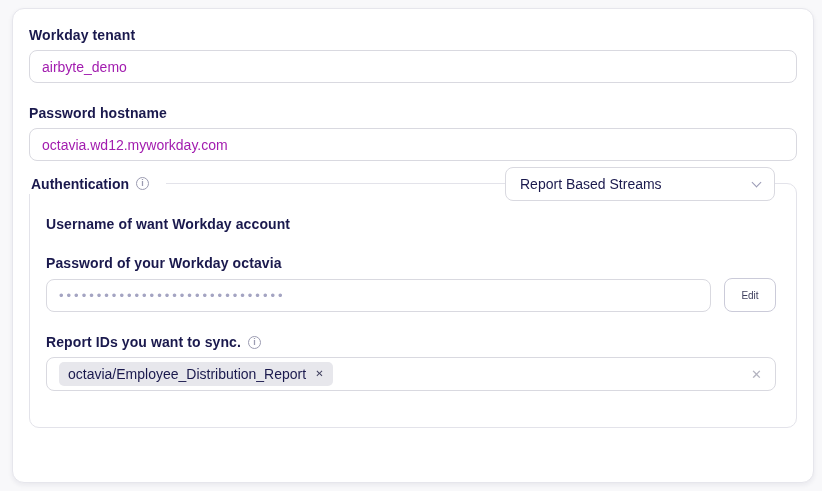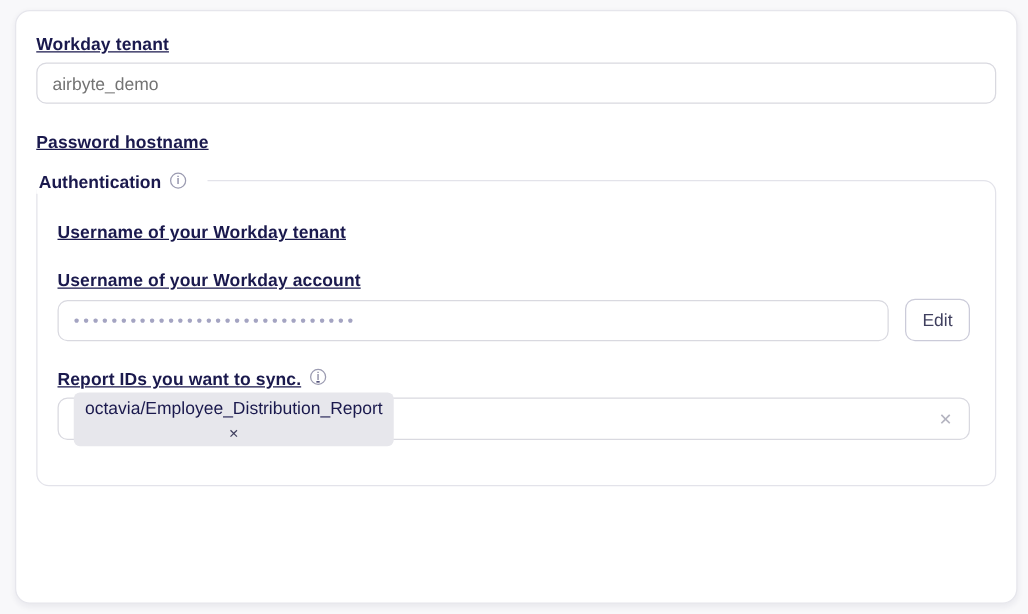--- a/index.html
+++ b/index.html
@@ -15,38 +15,37 @@
     left: 12px; top: 8px;
     width: 802px; height: 475px;
     background: #FFFFFF;
     border: 1px solid #E6E6EC;
     border-radius: 12px;
     box-shadow: 0 2px 5px rgba(26,25,77,0.07);
     padding: 18px 16px;
   }
   .field { margin-bottom: 22px; }
   .field-label {
-    display: flex; gap: 7px;
+    display: flex; align-items: center; gap: 7px;
     font-size: 14px; font-weight: bold;
     color: #1A194D;
     line-height: 17px;
     margin-bottom: 6px;
     letter-spacing: 0.1px;
-    text-decoration: underline;
   }
   .text-input {
     display: block;
     width: 100%; height: 33px;
     border: 1px solid #D9D9E0;
     border-radius: 8px;
     background: #FFFFFF;
     padding: 0 12px;
     font-family: "Liberation Sans", sans-serif;
     font-size: 14px;
-    color: #737373;
+    color: #a21caf;
     outline: none;
   }
   .password-input {
     font-size: 13px;
     letter-spacing: 3px;
     color: #A4A4C2;
   }
   .info-icon {
     width: 13px; height: 13px;
     border: 1px solid #9B9BB1;
@@ -99,41 +98,40 @@
   .auth-group .field:last-child { margin-bottom: 12px; }
   .password-row { display: flex; align-items: center; gap: 13px; }
   .password-row .text-input { flex: 1; }
   .edit-button {
     flex: 0 0 auto;
     width: 52px; height: 34px;
     background: #FFFFFF;
     border: 1px solid #CBCBD9;
     border-radius: 8px;
     font-family: "Liberation Sans", sans-serif;
-    font-size: 14px;
+    font-size: 10px;
     color: #3F3F5E;
     cursor: pointer;
   }
   .tag-input {
     width: 100%; height: 34px;
     border: 1px solid #D9D9E0;
     border-radius: 8px;
     background: #FFFFFF;
     display: flex; align-items: center;
     padding: 0 13px 0 12px;
   }
   .tag {
     display: inline-flex; align-items: center; gap: 9px;
     background: #E7E7EC;
     border-radius: 5px;
     padding: 4px 9px;
     font-size: 14px;
     color: #1A194D;
     line-height: 16px;
-    flex-direction: column;
   }
   .tag-remove {
     font-size: 10px;
     color: #3F3F5E;
     cursor: pointer;
     line-height: 10px;
   }
   .clear-x {
     margin-left: auto;
     color: #B4B4C0;
@@ -151,39 +149,44 @@
     <label class="field-label">
       <span>Workday tenant</span>
     </label>
     <input class="text-input" type="text" value="airbyte_demo" style="">
   </div>
 
   <div class="field">
     <label class="field-label">
       <span>Password hostname</span>
     </label>
+    <input class="text-input" type="text" value="octavia.wd12.myworkday.com" style="">
   </div>
 
   <div class="auth-group">
 
     <div class="auth-legend">
       <span>Authentication</span>
       <span class="info-icon">i</span>
     </div>
 
+    <div class="auth-dropdown">
+      <span>Report Based Streams</span>
+      <span class="chevron-down"></span>
+    </div>
 
     <div class="field">
       <label class="field-label">
-        <span>Username of your Workday tenant</span>
+        <span>Username of want Workday account</span>
       </label>
     </div>
 
     <div class="field">
       <label class="field-label">
-        <span>Username of your Workday account</span>
+        <span>Password of your Workday octavia</span>
       </label>
       <div class="password-row">
         <input class="text-input password-input" type="text" readonly="" value="••••••••••••••••••••••••••••••" style="">
         <button class="edit-button">Edit</button>
       </div>
     </div>
 
     <div class="field">
       <label class="field-label">
         <span>Report IDs you want to sync.</span>

